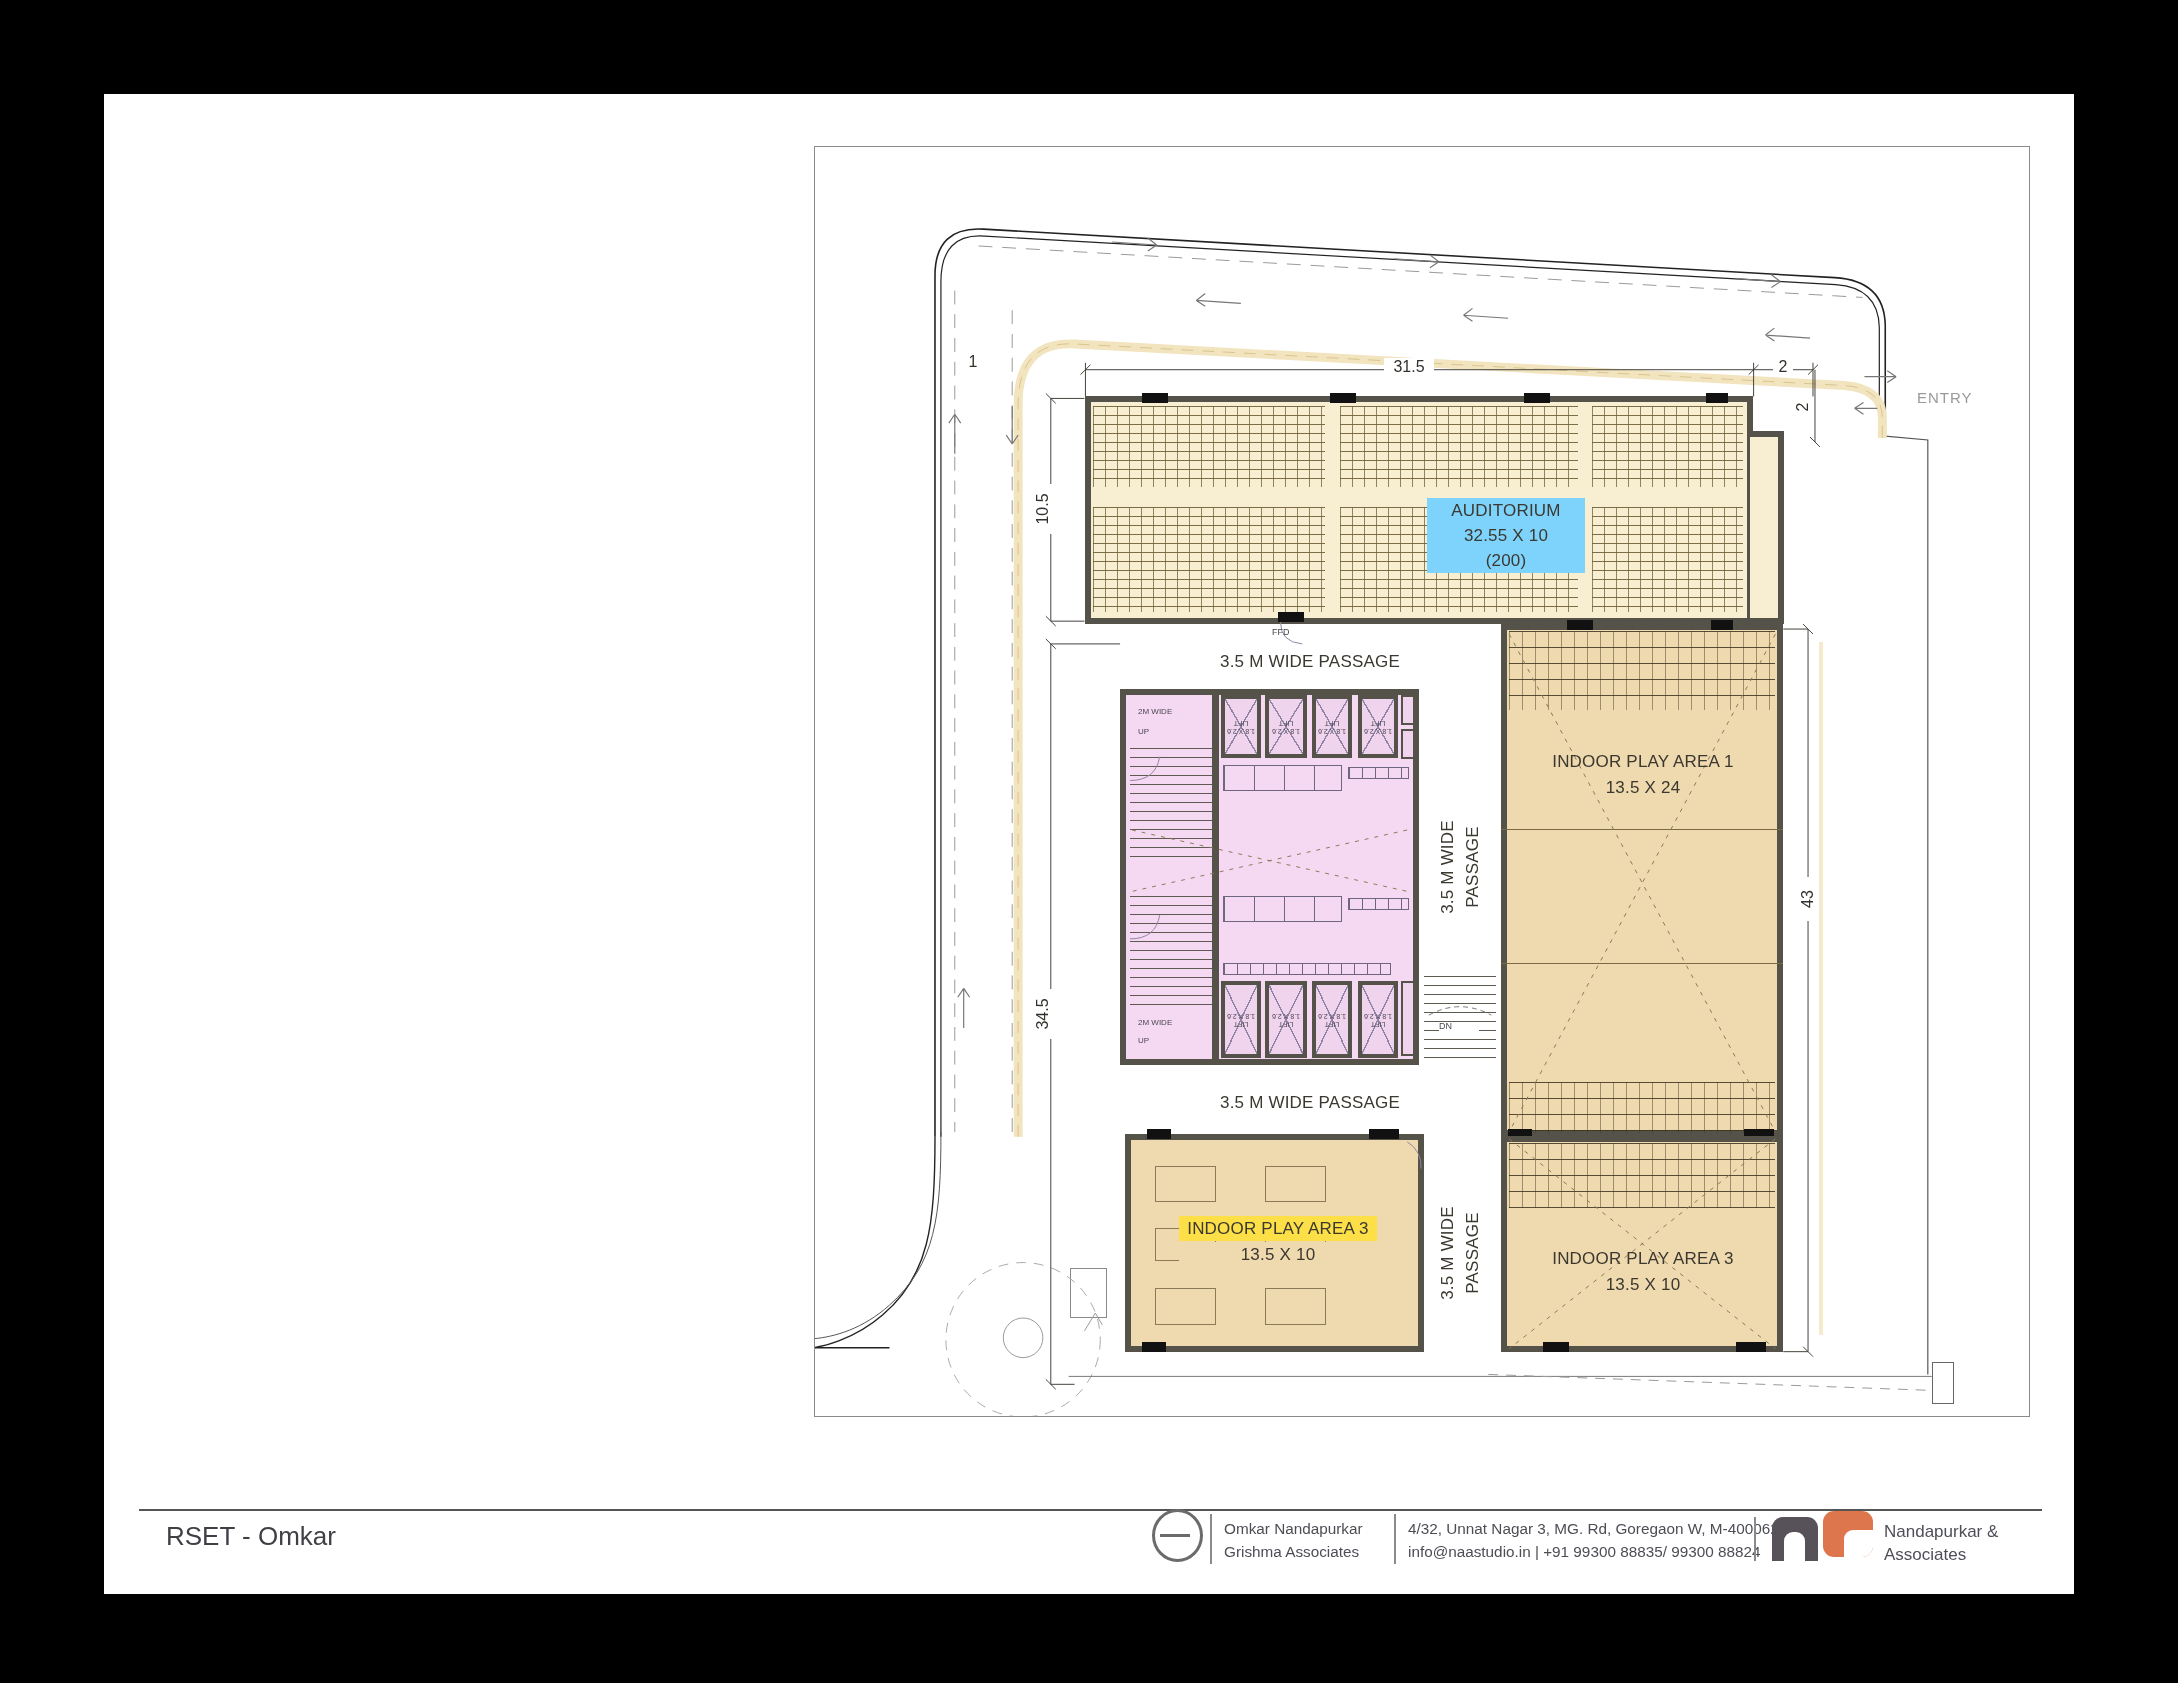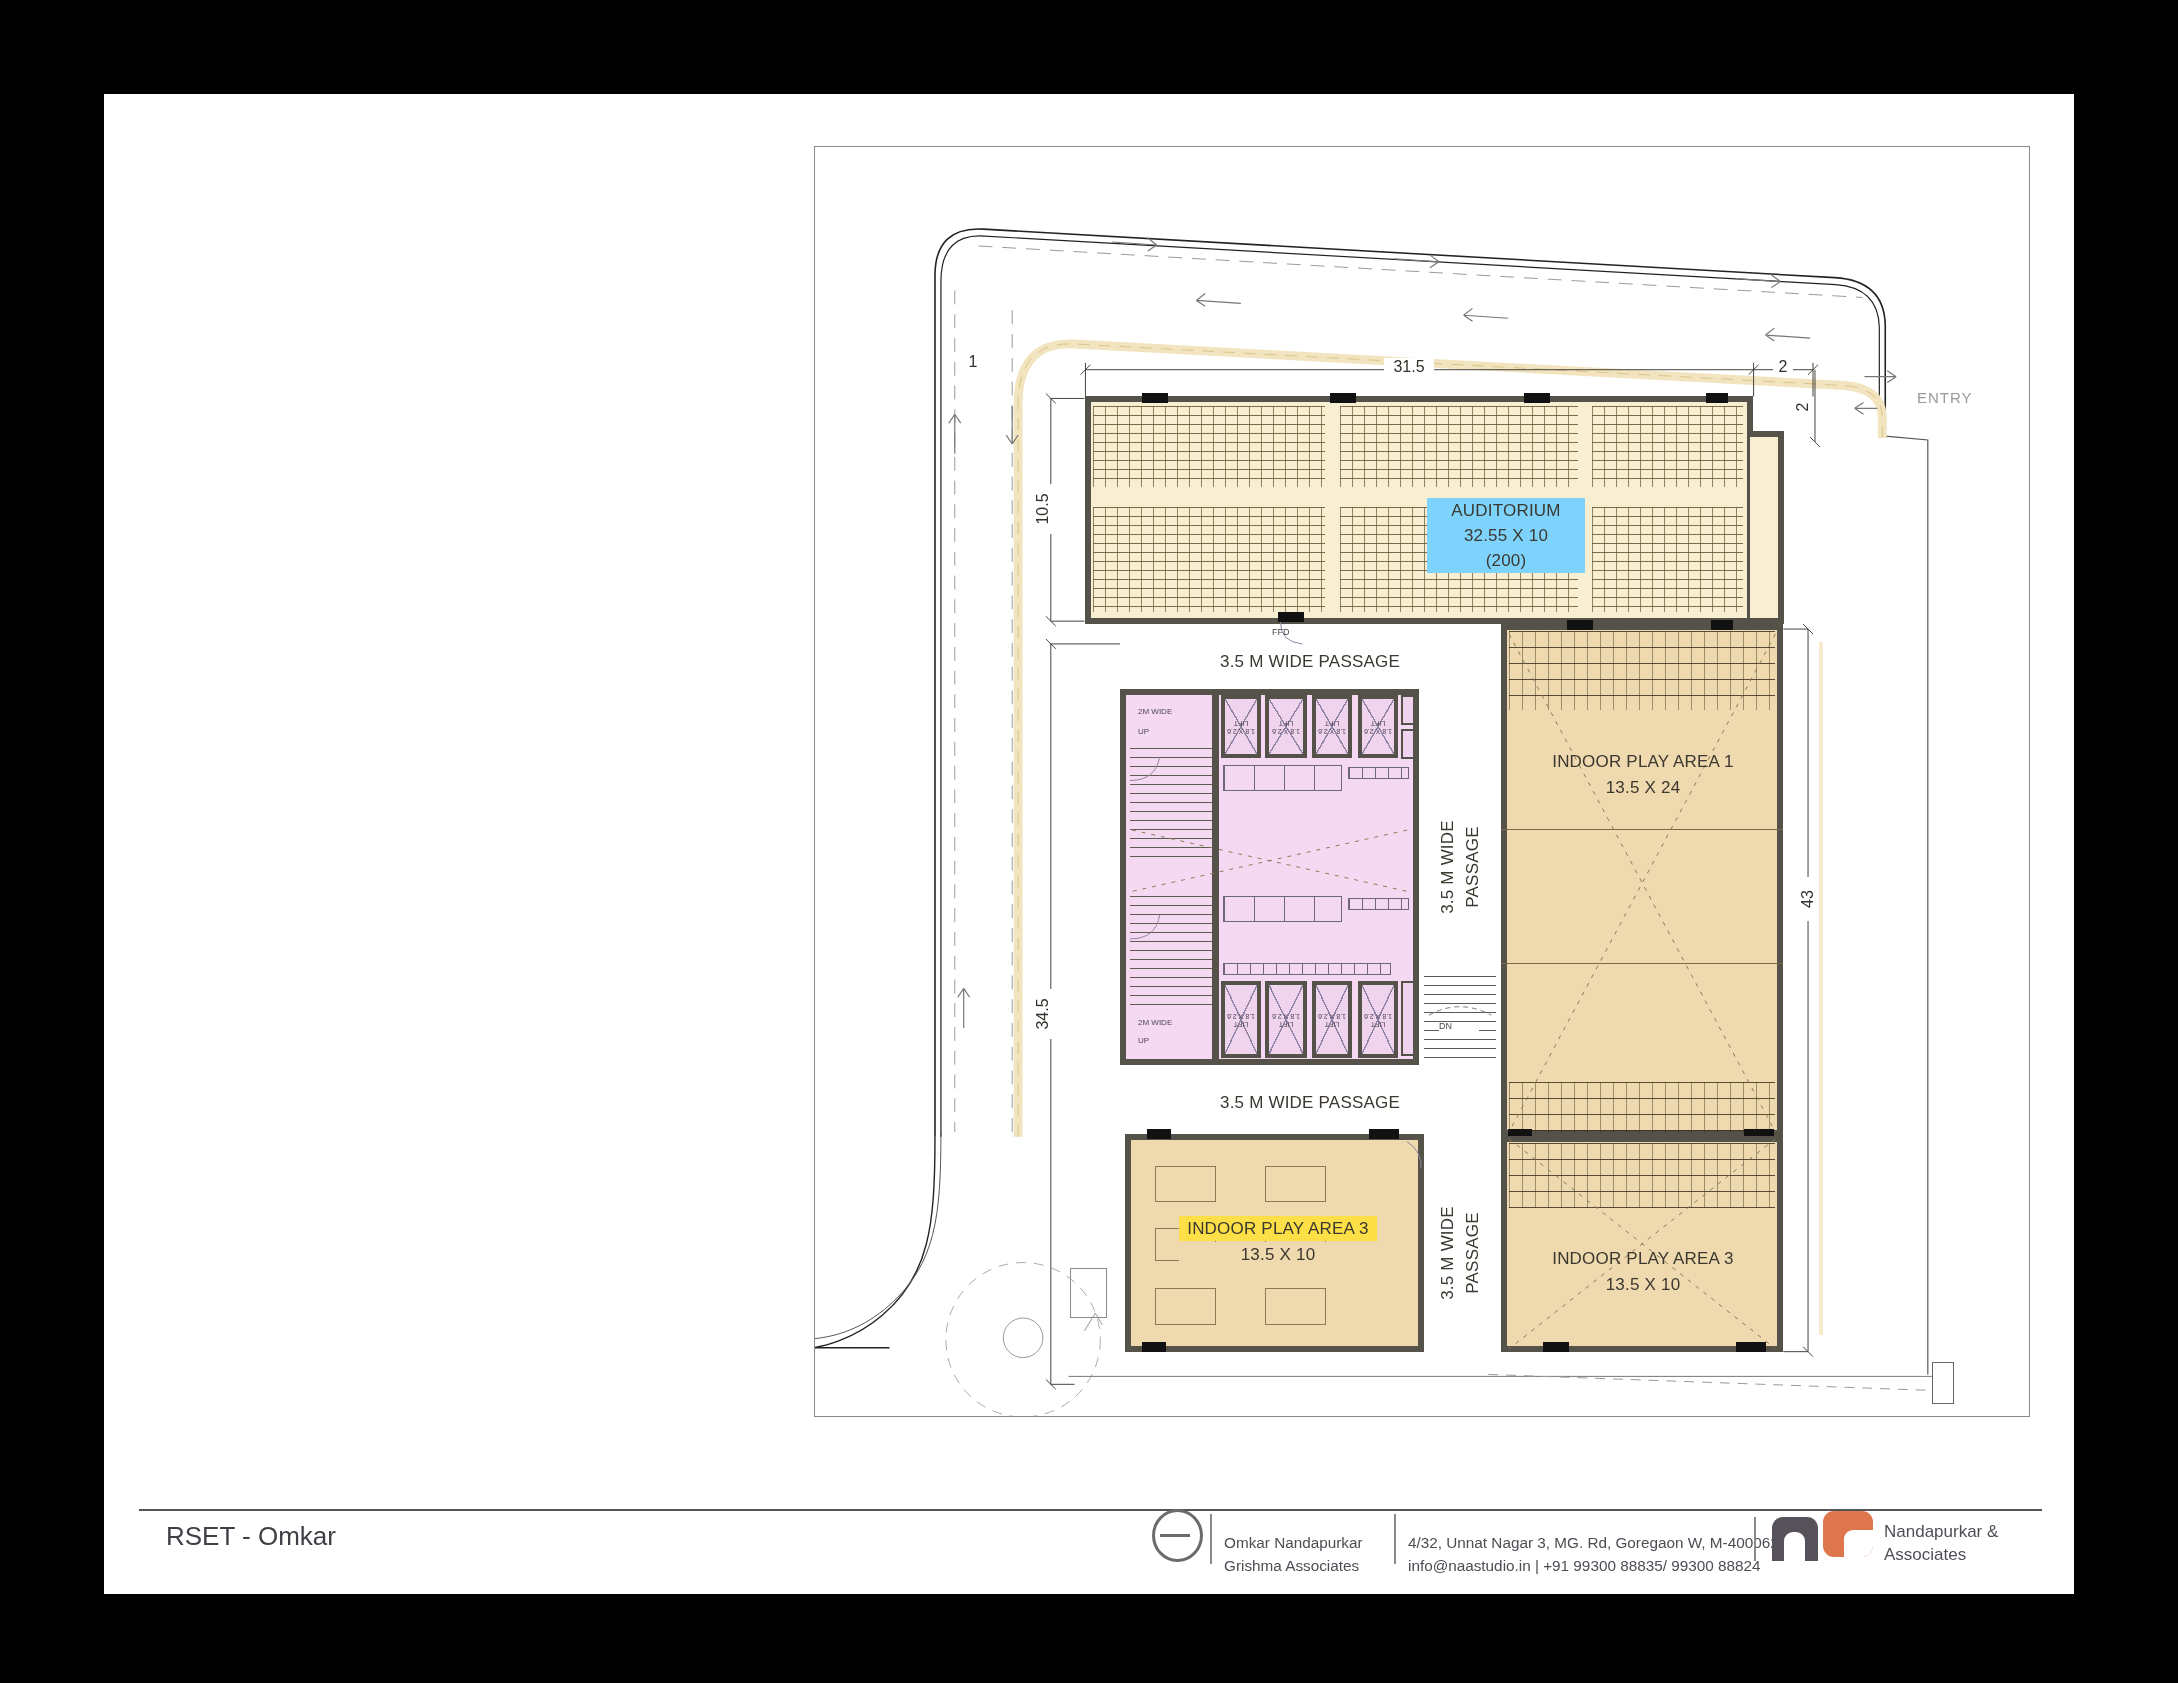--- a/index.html
+++ b/index.html
@@ -37,21 +37,21 @@
   .plab{font-size:17px;color:#3b3830;text-align:center;letter-spacing:0.2px;line-height:25px;}
   .dim{font-size:16px;color:#33312b;text-align:center;background:#fff;}
   .rot{transform:rotate(-90deg);}
   .tiny{font-size:8px;color:#4a4650;text-align:left;line-height:9px;}
   .smallroom{box-sizing:border-box;border:2px solid #55524A;background:#F0D4EE;}
   .courtline{background:#7a6a48;}
   
   .vrule{width:2px;background:#8a8a8a;}
   #f-rule{left:35px;top:1415px;width:1903px;height:2px;background:#555;}
   #f-project{left:62px;top:1427px;font-size:26px;color:#3f3f46;}
-  .f-small{font-size:15.3px;color:#4d4d55;line-height:23px;margin-top:14px;}
+  .f-small{font-size:15.3px;color:#4d4d55;line-height:23px;}
   #f-circle{left:1048px;top:1415px;width:51px;height:53px;border:3px solid #6b6b6b;border-radius:50%;box-sizing:border-box;}
   #f-circle .bar{position:absolute;left:5px;top:22px;width:30px;height:3px;background:#6b6b6b;}
   .nshape{left:1668px;top:1423px;width:46px;height:44px;background:#57525A;border-radius:11px 11px 0 0;}
   .nshape .notch{position:absolute;left:12px;top:15px;width:21px;height:29px;background:#fff;border-radius:9px 9px 0 0;}
   .cshape{left:1719px;top:1417px;width:50px;height:46px;background:#DE764D;border-radius:11px;overflow:hidden;}
   .cshape .notch{position:absolute;left:21px;top:19px;width:34px;height:32px;background:#fff;border-radius:9px 0 0 0;}
   .brand{font-size:17px;color:#4f4f58;line-height:23px;}
 </style>
 </head>
 <body>

